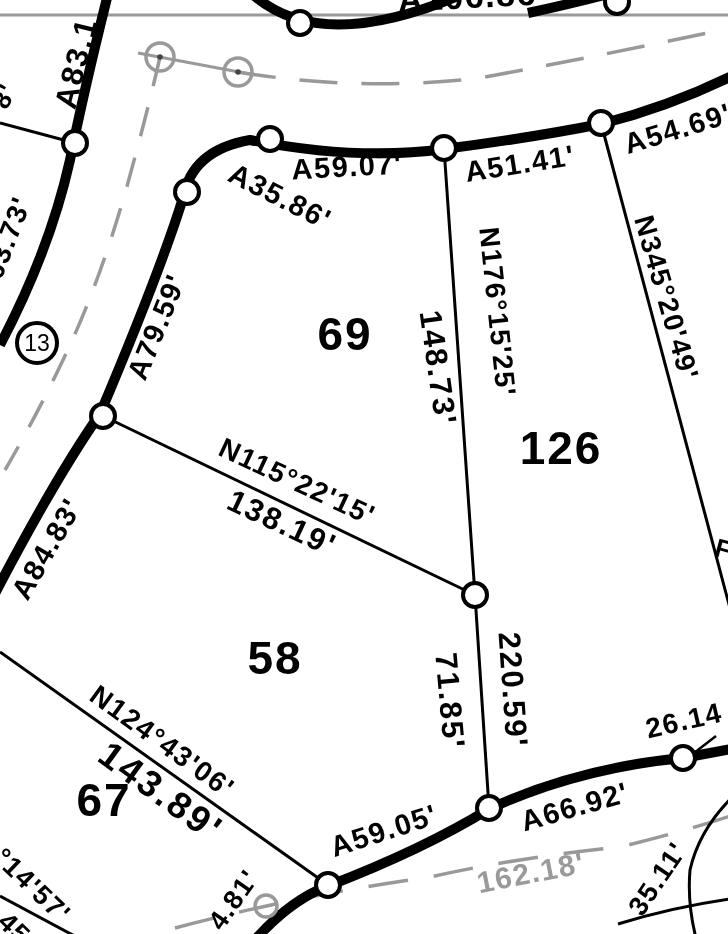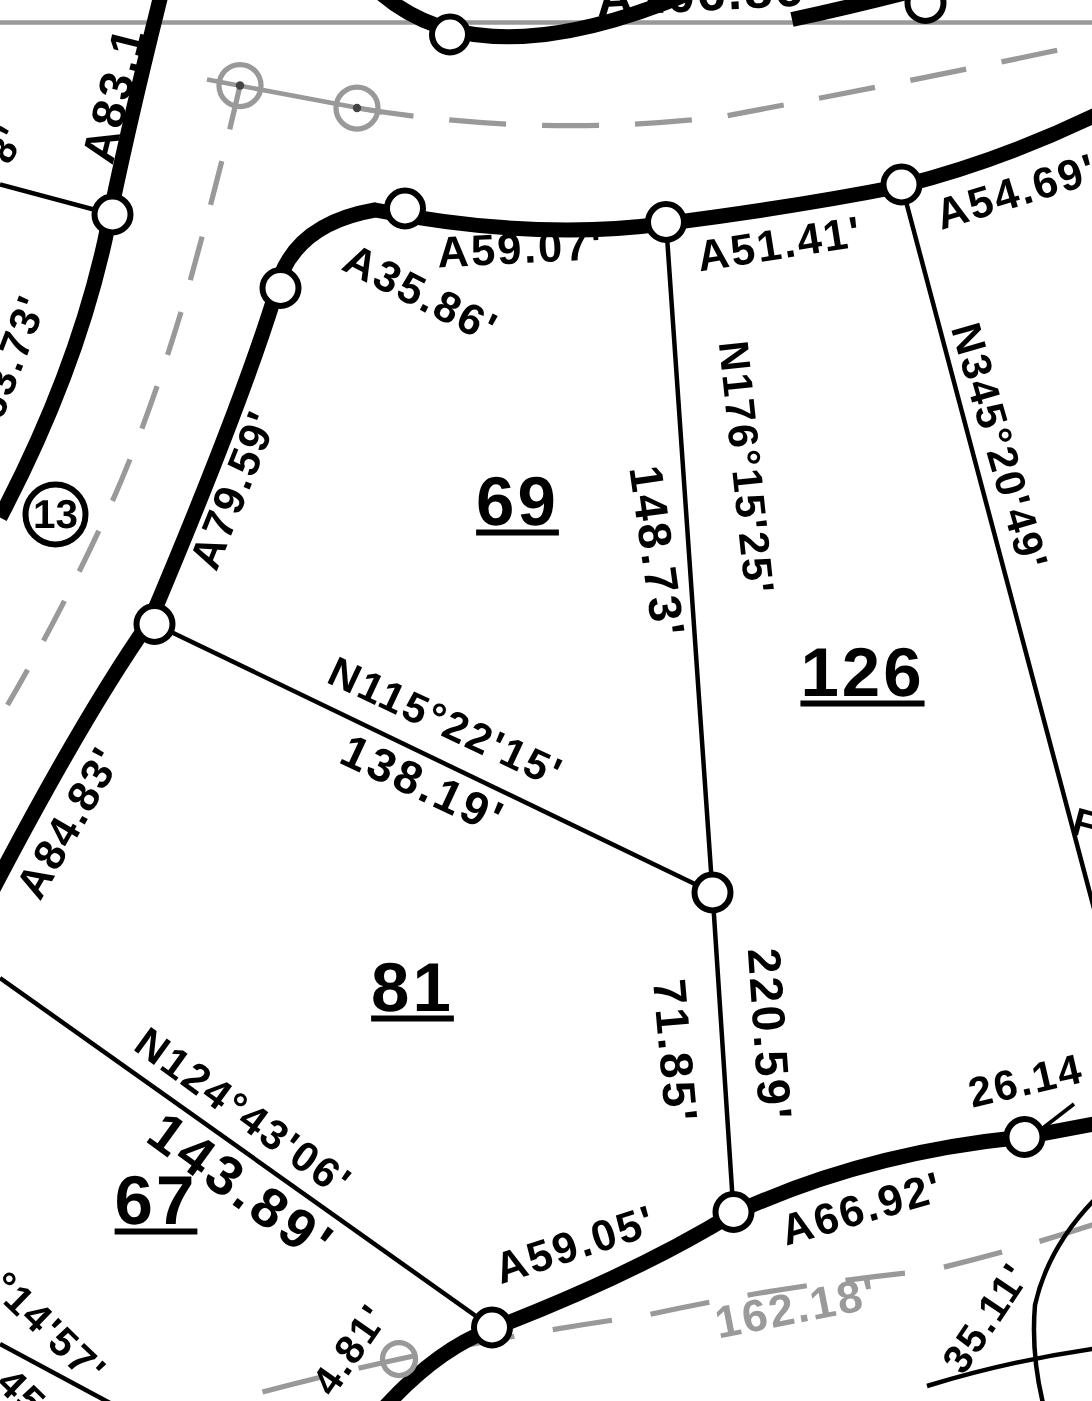--- a/index.html
+++ b/index.html
@@ -5,30 +5,30 @@
   html,body{margin:0;padding:0;background:#ffffff;}
   #stage{
     position:relative;width:728px;height:934px;overflow:hidden;background:#ffffff;
     font-family:"Liberation Sans","DejaVu Sans",sans-serif;
   }
   #plat-svg{position:absolute;left:0;top:0;}
   .lbl{
     position:absolute;white-space:nowrap;color:#000;font-weight:700;
     transform:translate(-50%,-50%);letter-spacing:1.5px;line-height:1;
   }
-  .lot{font-size:46px;letter-spacing:2px;text-decoration:underline;}
+  .lot{font-size:46px;letter-spacing:2px;}
   .dim{font-size:28px;}
   .arc{font-size:29px;}
   .big{font-size:37px;letter-spacing:3px;}
   .mid{font-size:31px;letter-spacing:2px;}
   .gray{color:#9a9a9a;}
   .monu{
     position:absolute;width:36px;height:36px;border:4px solid #000;border-radius:50%;
     transform:translate(-50%,-50%);display:flex;align-items:center;justify-content:center;
-    font-size:27px;font-weight:700;background:#fff;
+    font-size:23px;font-weight:400;background:#fff;
   }
 </style>
 </head>
 <body>
 
 <div id="stage">
 
   <svg id="plat-svg" width="728" height="934" viewBox="0 0 728 934">
 
     <line x1="-5" y1="15" x2="733" y2="15" stroke="#999999" stroke-width="3"></line>
@@ -74,22 +74,22 @@
       <circle cx="601" cy="123" r="12"></circle>
       <circle cx="103" cy="416" r="12"></circle>
       <circle cx="475" cy="595" r="12"></circle>
       <circle cx="328" cy="885" r="12"></circle>
       <circle cx="489" cy="808" r="12"></circle>
       <circle cx="683" cy="758" r="12"></circle>
     </g>
   </svg>
 
   <div class="lbl lot" style="left:345px;top:334px;">69</div>
-  <div class="lbl lot" style="left:575px;top:448px;">126</div>
-  <div class="lbl lot" style="left:275px;top:658px;">81</div>
+  <div class="lbl lot" style="left:561px;top:448px;">126</div>
+  <div class="lbl lot" style="left:275px;top:658px;">58</div>
   <div class="lbl lot" style="left:104px;top:800px;">67</div>
 
   <div class="monu" style="left:37px;top:343px;">13</div>
 
   <div class="lbl" style="left:472px;top:-4px;font-size:34px;transform:translate(-50%,-50%) rotate(-3deg);">A106.86'</div>
   <div class="lbl mid" style="left:76px;top:63px;transform:translate(-50%,-50%) rotate(-76deg);">A83.1</div>
   <div class="lbl arc" style="left:157px;top:327px;transform:translate(-50%,-50%) rotate(-68deg);">A79.59'</div>
   <div class="lbl arc" style="left:47px;top:549px;transform:translate(-50%,-50%) rotate(-60deg);">A84.83'</div>
   <div class="lbl arc" style="left:280px;top:197px;transform:translate(-50%,-50%) rotate(27deg);">A35.86'</div>
   <div class="lbl arc" style="left:347px;top:167px;transform:translate(-50%,-50%) rotate(-3deg);">A59.07'</div>

